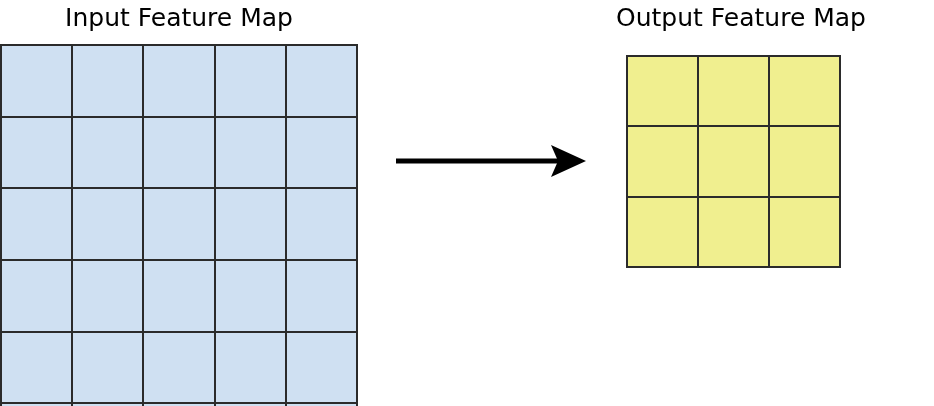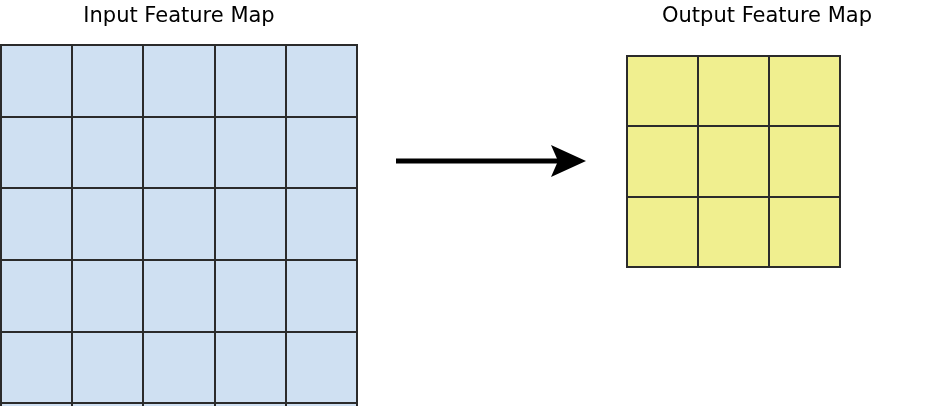--- a/index.html
+++ b/index.html
@@ -16,34 +16,34 @@
     width: 934px;
     height: 406px;
     background: #ffffff;
     overflow: hidden;
   }
 
   
   .map-title {
     position: absolute;
     font-family: "DejaVu Sans", sans-serif;
-    font-size: 21px;
+    font-size: 25px;
     font-weight: 400;
     color: #000000;
     white-space: nowrap;
     text-align: center;
     line-height: 1;
   }
   #input-title {
     left: 0px;
     top: 5px;
     width: 358px;
   }
   #output-title {
-    left: 657px;
+    left: 616px;
     top: 5px;
     width: 215px;
     text-align: right;
   }
 
   
   .grid {
     position: absolute;
     display: grid;
     box-sizing: border-box;

